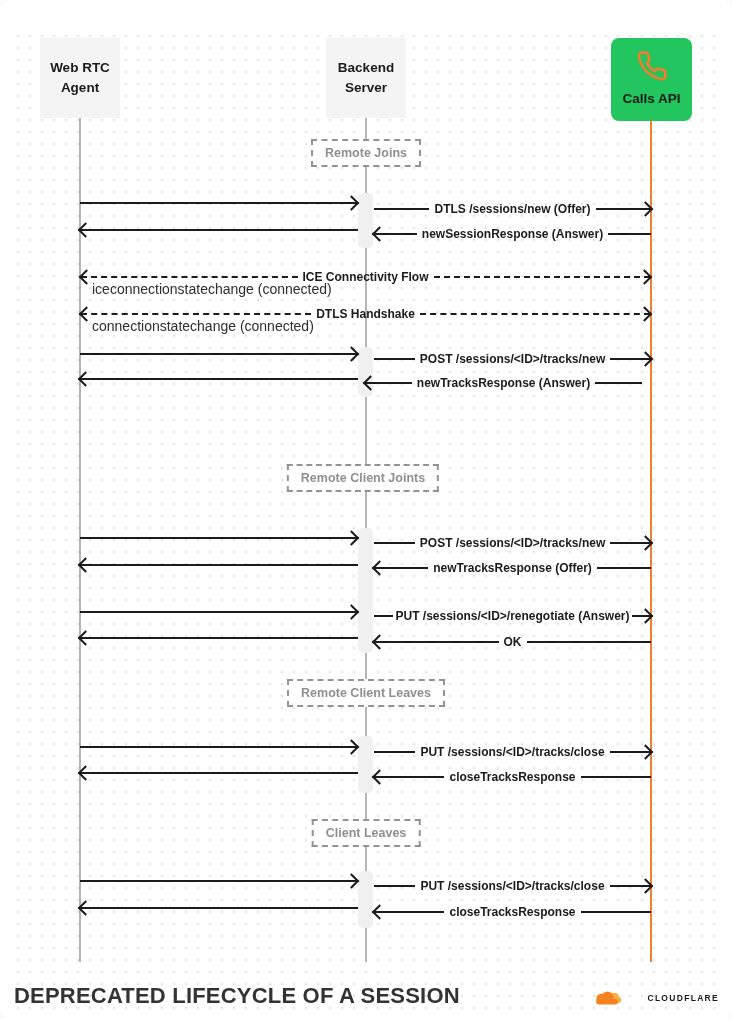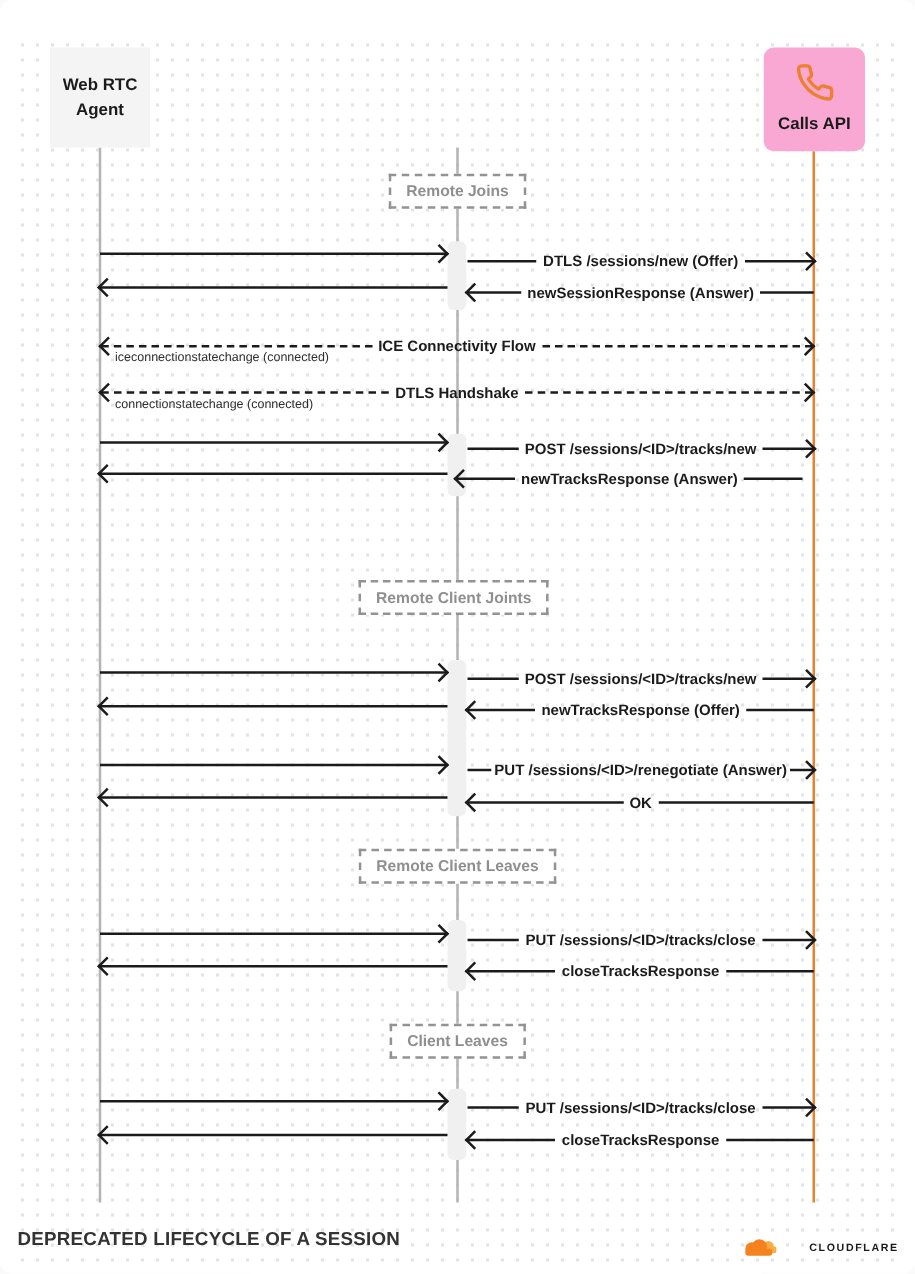--- a/index.html
+++ b/index.html
@@ -9,44 +9,44 @@
         background-size:12px 12px;z-index:0;}
   
   .lifeline{position:absolute;width:2px;background:#b4b4b4;z-index:1;}
   .lifeline.orange{background:#EE7F2D;}
   
   .act{position:absolute;left:358px;width:15px;background:#f0f0f1;border-radius:5px;z-index:2;}
   
   .actor{position:absolute;top:38px;width:80px;height:80px;background:#f4f4f5;
          display:flex;align-items:center;justify-content:center;text-align:center;
          font-weight:700;font-size:13.5px;line-height:1.5;color:#1b1b1b;z-index:4;}
-  .actor.calls{width:81px;height:83px;background:#f9a8d4;border-radius:8px;
+  .actor.calls{width:81px;height:83px;background:#22c55e;border-radius:8px;
          flex-direction:column;justify-content:space-evenly;padding:4px 0;box-sizing:border-box;}
   
   .section{position:absolute;transform:translateX(-50%);background:#ffffff;
            border:2px dashed #939393;color:#8f8f8f;font-weight:700;font-size:12.5px;
            padding:5px 12px;white-space:nowrap;z-index:5;}
   
   .msg{position:absolute;height:14px;display:flex;align-items:center;z-index:3;}
   .msg .ln{flex:1;border-top:2px solid #1b1b1b;min-width:2px;}
   .msg.dashed .ln{border-top-style:dashed;}
   .msg .lbl{padding:0 5px;font-weight:700;font-size:12px;line-height:14px;
             white-space:nowrap;color:#1b1b1b;}
   .head{position:absolute;width:9px;height:9px;top:50%;border:0 solid #1b1b1b;}
   .head.hr{right:0;border-top-width:2.5px;border-right-width:2.5px;
            transform:translateY(-50%) rotate(45deg);}
   .head.hl{left:0;border-top-width:2.5px;border-left-width:2.5px;
            transform:translateY(-50%) rotate(-45deg);}
   .msg.orange .ln{border-color:#EE7F2D;}
   .msg.orange .lbl{color:#EE7F2D;}
   .msg.orange .head{border-color:#EE7F2D;}
   
-  .evt{position:absolute;font-size:10px;color:#2e2e2e;z-index:3;white-space:nowrap;}
-  
-  .footer-title{position:absolute;left:14px;top:983px;font-weight:700;font-size:15px;
+  .evt{position:absolute;font-size:14px;color:#2e2e2e;z-index:3;white-space:nowrap;}
+  
+  .footer-title{position:absolute;left:14px;top:983px;font-weight:700;font-size:22px;
                 color:#333333;letter-spacing:0.2px;z-index:6;}
   .brand{position:absolute;right:13px;top:990px;display:flex;align-items:center;gap:3px;z-index:6;}
   .brand-text{font-size:8.5px;font-weight:700;letter-spacing:1.3px;color:#1b1b1b;margin-left:21px;}
 </style>
 </head>
 <body>
 
 <div class="page">
   <div class="dots"></div>
 
@@ -55,20 +55,23 @@
   <div class="lifeline orange" style="left:650px;top:121px;height:841px;"></div>
 
   <div class="act" style="top:193px;height:55px;"></div>
   <div class="act" style="top:347px;height:50px;"></div>
   <div class="act" style="top:528px;height:125px;"></div>
   <div class="act" style="top:736px;height:57px;"></div>
   <div class="act" style="top:871px;height:57px;"></div>
 
   <div class="actor" style="left:40px;">
     <span>Web RTC Agent</span>
+  </div>
+  <div class="actor" style="left:326px;">
+    <span>Backend Server</span>
   </div>
   <div class="actor calls" style="left:611px;">
     <span style="display:block;height:32px;">
       <svg width="32" height="32" viewBox="0 0 24 24" fill="none" stroke="#EE7F2D" stroke-width="2" stroke-linecap="round" stroke-linejoin="round">
         <path d="M22 16.92v3a2 2 0 0 1-2.18 2 19.79 19.79 0 0 1-8.63-3.07 19.5 19.5 0 0 1-6-6 19.79 19.79 0 0 1-3.07-8.67A2 2 0 0 1 4.11 2h3a2 2 0 0 1 2 1.72 12.84 12.84 0 0 0 .7 2.81 2 2 0 0 1-.45 2.11L8.09 9.91a16 16 0 0 0 6 6l1.27-1.27a2 2 0 0 1 2.11-.45 12.84 12.84 0 0 0 2.81.7A2 2 0 0 1 22 16.92z"></path>
       </svg>
     </span>
     <span>Calls API</span>
   </div>
 

